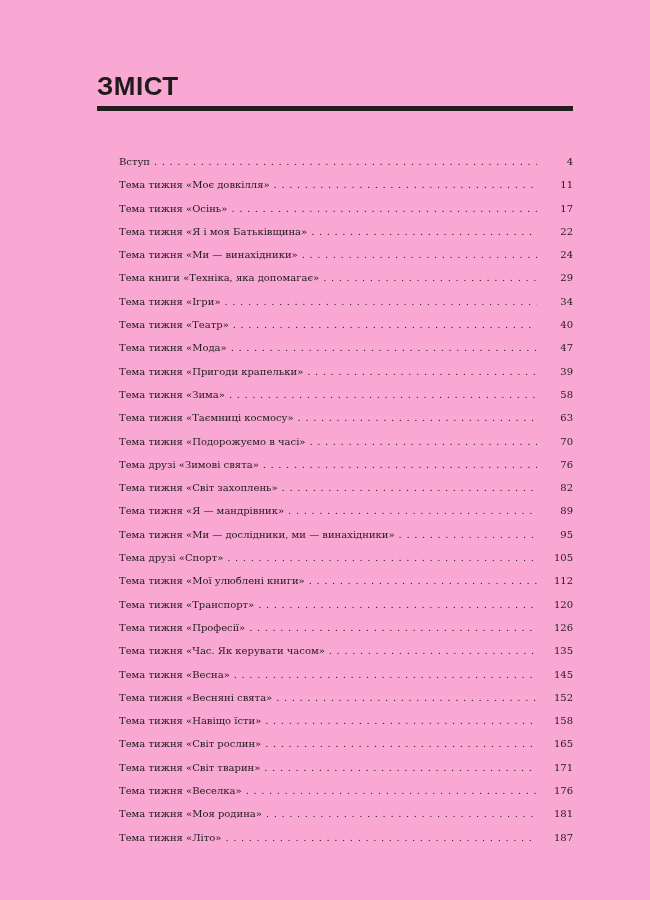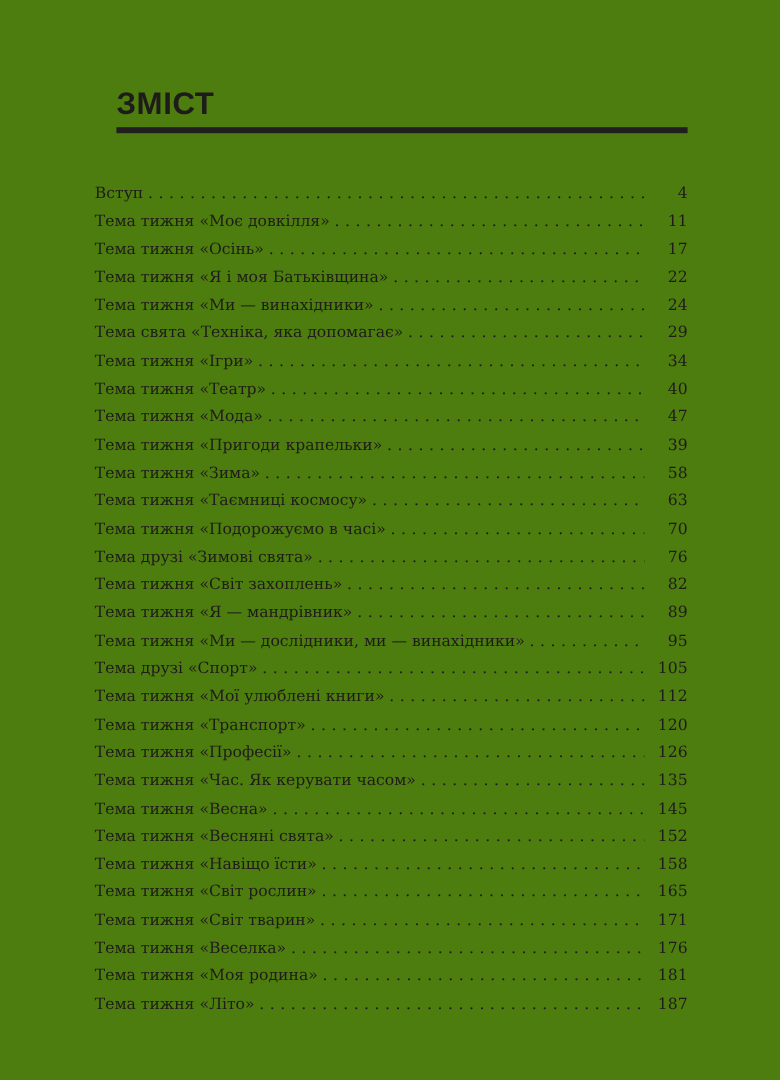--- a/index.html
+++ b/index.html
@@ -5,21 +5,21 @@
   html, body {
     margin: 0;
     padding: 0;
     background: #ffffff;
   }
   .page {
     position: relative;
     width: 650px;
     height: 900px;
     box-sizing: border-box;
-    background: #4d7c0f;
+    background: #f9a8d4;
     padding: 73px 77px 0 79px;
     overflow: hidden;
     color: var(--ink, #1f1b1a);
   }
   .page-title {
     margin: 0 0 0 18px;
     font-family: "Liberation Sans", sans-serif;
     font-weight: bold;
     font-size: 26px;
     line-height: 26px;
@@ -27,21 +27,22 @@
     color: var(--ink, #1f1b1a);
   }
   .title-rule {
     height: 5px;
     margin: 7px 0 0 18px;
     background: var(--rule, #221e1f);
   }
   .toc {
     margin-top: 39px;
     font-family: "DejaVu Serif", "Liberation Serif", serif;
-    font-size: 13px;
+    font-size: 10px;
+    margin-left: 40px;
   }
   .entry {
     display: flex;
     align-items: baseline;
     line-height: 23.3px;
     white-space: nowrap;
   }
   .entry .label {
     flex: 0 0 auto;
     white-space: nowrap;
@@ -95,21 +96,21 @@
     <span class="pagenum">22</span>
   </div>
 
   <div class="entry">
     <span class="label">Тема тижня «Ми — винахідники»</span>
     <span class="leader"></span>
     <span class="pagenum">24</span>
   </div>
 
   <div class="entry">
-    <span class="label">Тема свята «Техніка, яка допомагає»</span>
+    <span class="label">Тема книги «Техніка, яка допомагає»</span>
     <span class="leader"></span>
     <span class="pagenum">29</span>
   </div>
 
   <div class="entry">
     <span class="label">Тема тижня «Ігри»</span>
     <span class="leader"></span>
     <span class="pagenum">34</span>
   </div>
 

